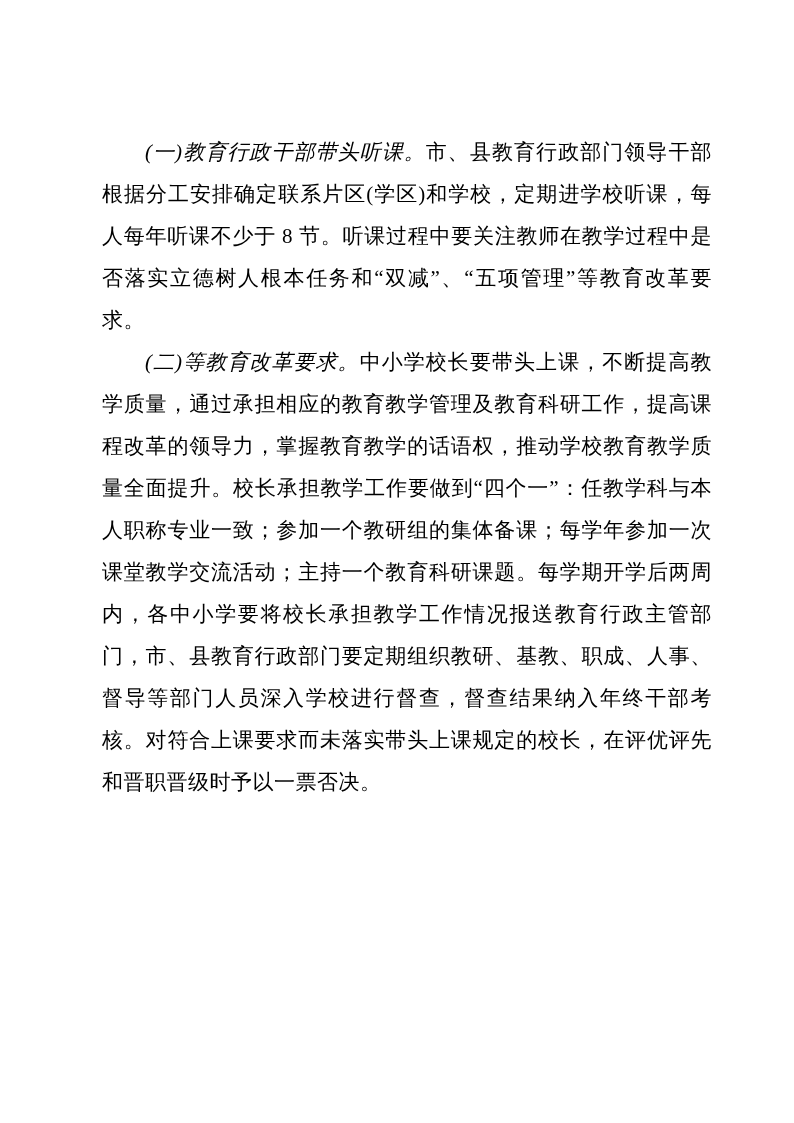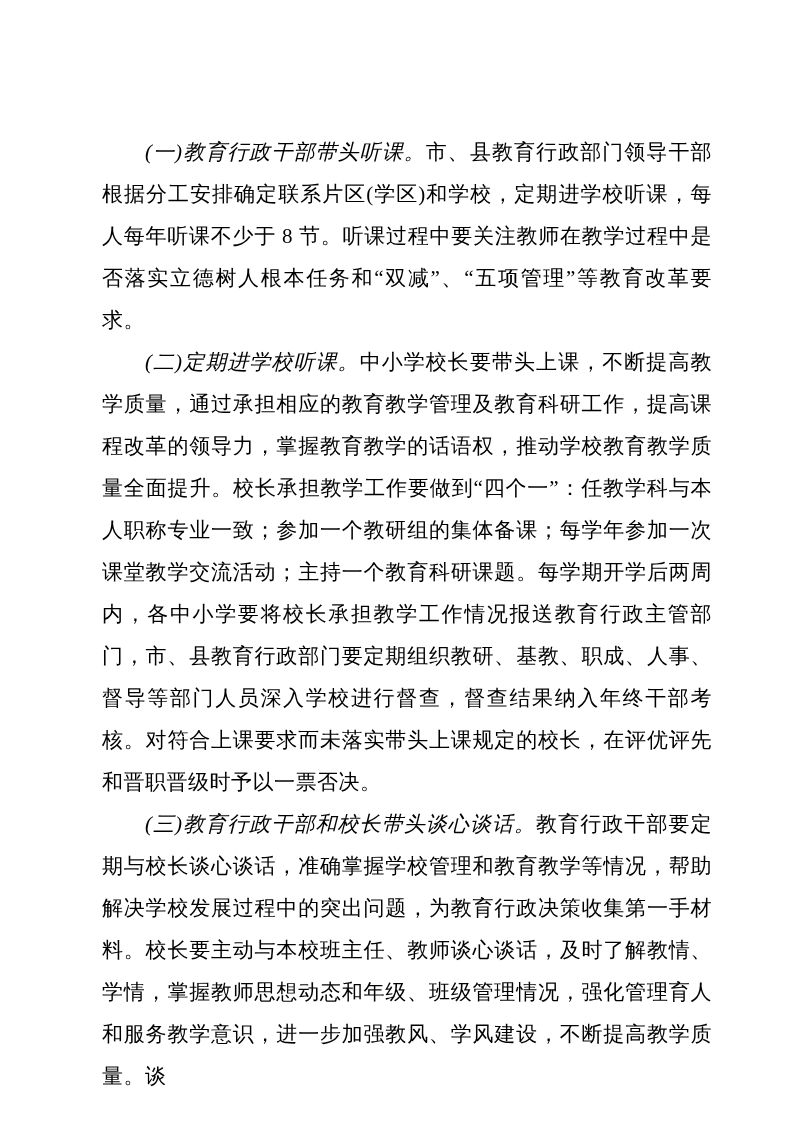--- a/index.html
+++ b/index.html
@@ -40,18 +40,17 @@
   }
 </style>
 </head>
 <body>
 
 <div class="page">
   <div class="doc-body">
 
     <p class="para"><span class="lead">(一)教育行政干部带头听课。</span><span class="body-text">市、县教育行政部门领导干部根据分工安排确定联系片区(学区)和学校，定期进学校听课，每人每年听课不少于 8 节。听课过程中要关注教师在教学过程中是否落实立德树人根本任务和“双减”、“五项管理”等教育改革要求。</span></p>
 
-    <p class="para"><span class="lead">(二)定期进学校听课。</span><span class="body-text">中小学校长要带头上课，不断提高教学质量，通过承担相应的教育教学管理及教育科研工作，提高课程改革的领导力，掌握教育教学的话语权，推动学校教育教学质量全面提升。校长承担教学工作要做到“四个一”：任教学科与本人职称专业一致；参加一个教研组的集体备课；每学年参加一次课堂教学交流活动；主持一个教育科研课题。每学期开学后两周内，各中小学要将校长承担教学工作情况报送教育行政主管部门，市、县教育行政部门要定期组织教研、基教、职成、人事、督导等部门人员深入学校进行督查，督查结果纳入年终干部考核。对符合上课要求而未落实带头上课规定的校长，在评优评先和晋职晋级时予以一票否决。</span></p>
+    <p class="para"><span class="lead">(二)等教育改革要求。</span><span class="body-text">中小学校长要带头上课，不断提高教学质量，通过承担相应的教育教学管理及教育科研工作，提高课程改革的领导力，掌握教育教学的话语权，推动学校教育教学质量全面提升。校长承担教学工作要做到“四个一”：任教学科与本人职称专业一致；参加一个教研组的集体备课；每学年参加一次课堂教学交流活动；主持一个教育科研课题。每学期开学后两周内，各中小学要将校长承担教学工作情况报送教育行政主管部门，市、县教育行政部门要定期组织教研、基教、职成、人事、督导等部门人员深入学校进行督查，督查结果纳入年终干部考核。对符合上课要求而未落实带头上课规定的校长，在评优评先和晋职晋级时予以一票否决。</span></p>
 
-    <p class="para"><span class="lead">(三)教育行政干部和校长带头谈心谈话。</span><span class="body-text">教育行政干部要定期与校长谈心谈话，准确掌握学校管理和教育教学等情况，帮助解决学校发展过程中的突出问题，为教育行政决策收集第一手材料。校长要主动与本校班主任、教师谈心谈话，及时了解教情、学情，掌握教师思想动态和年级、班级管理情况，强化管理育人和服务教学意识，进一步加强教风、学风建设，不断提高教学质量。谈</span></p>
 
   </div>
 </div>
 
 </body></html>

